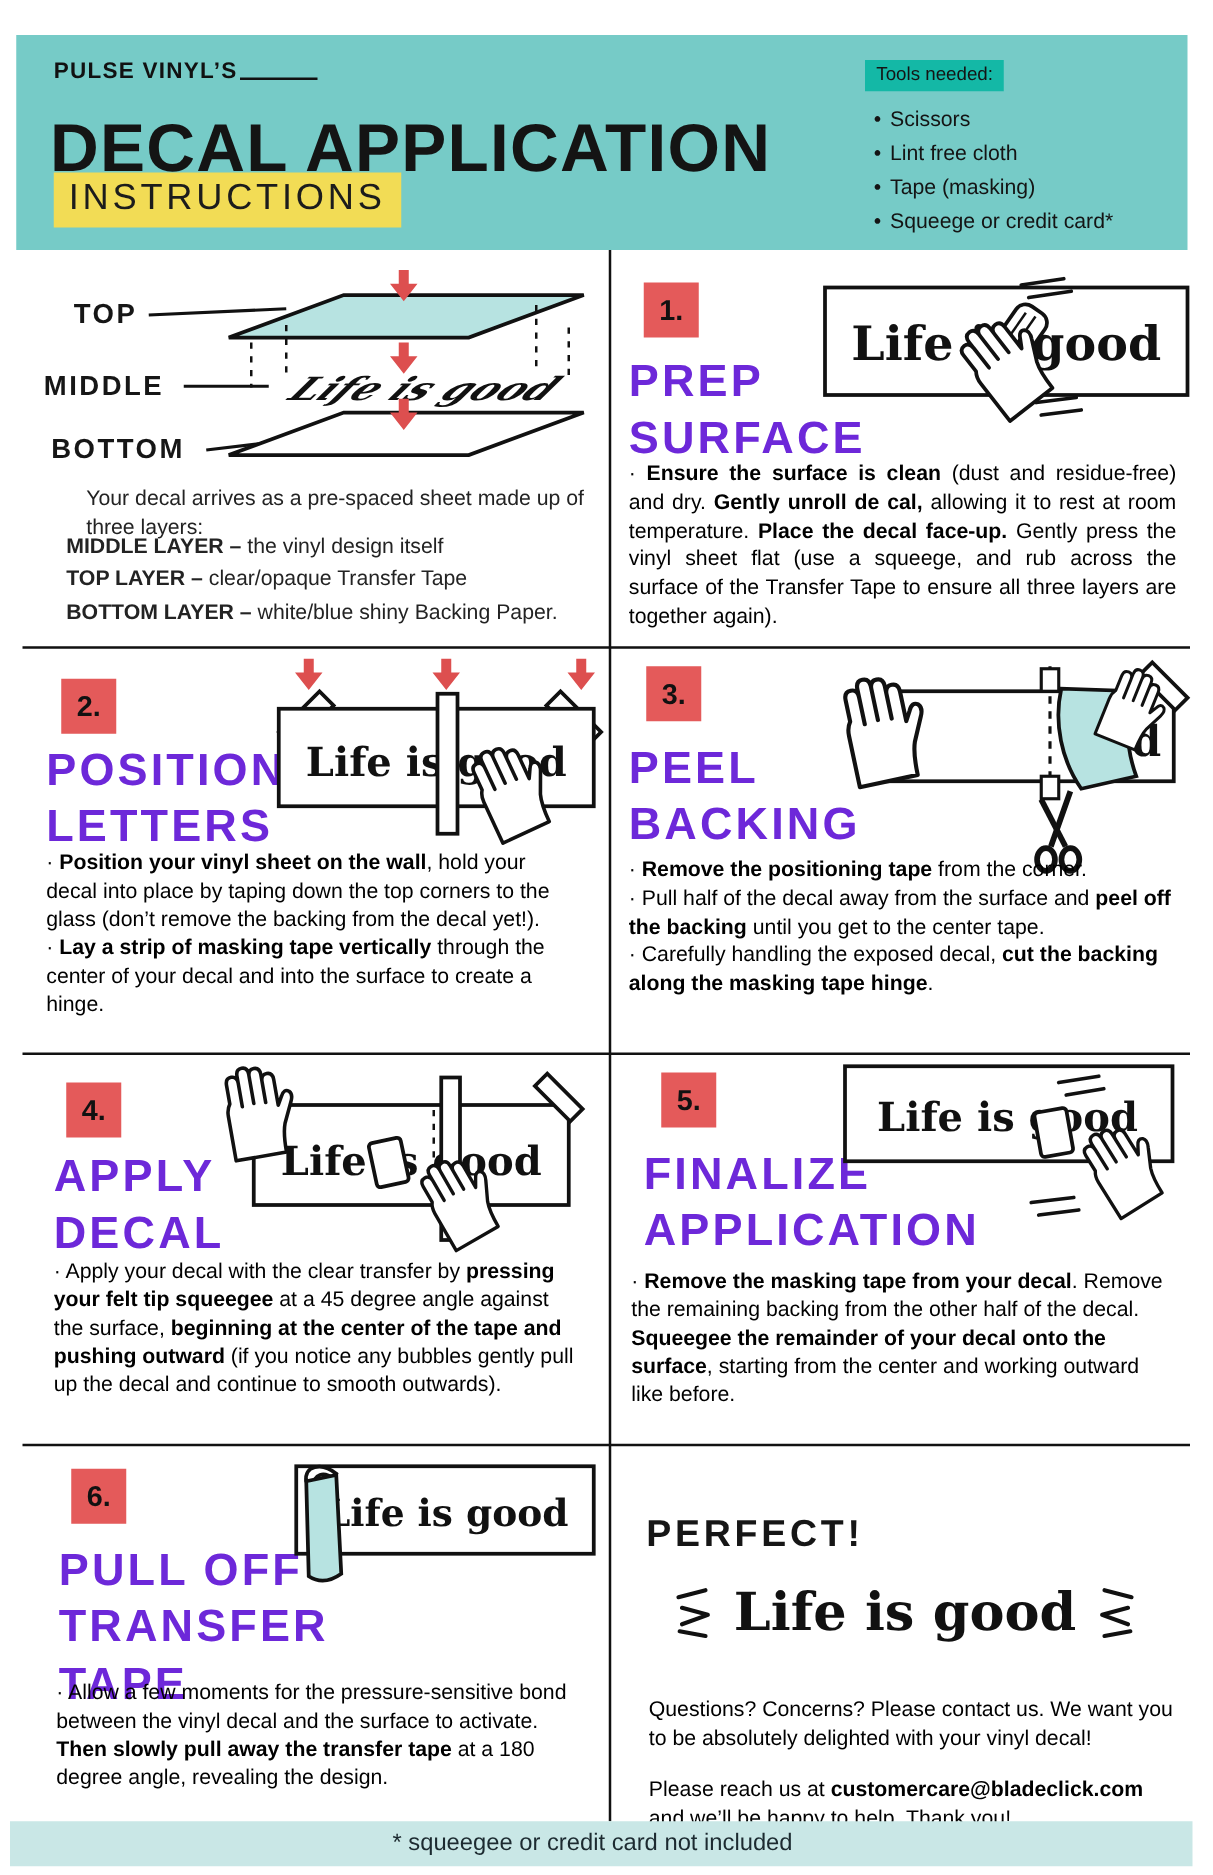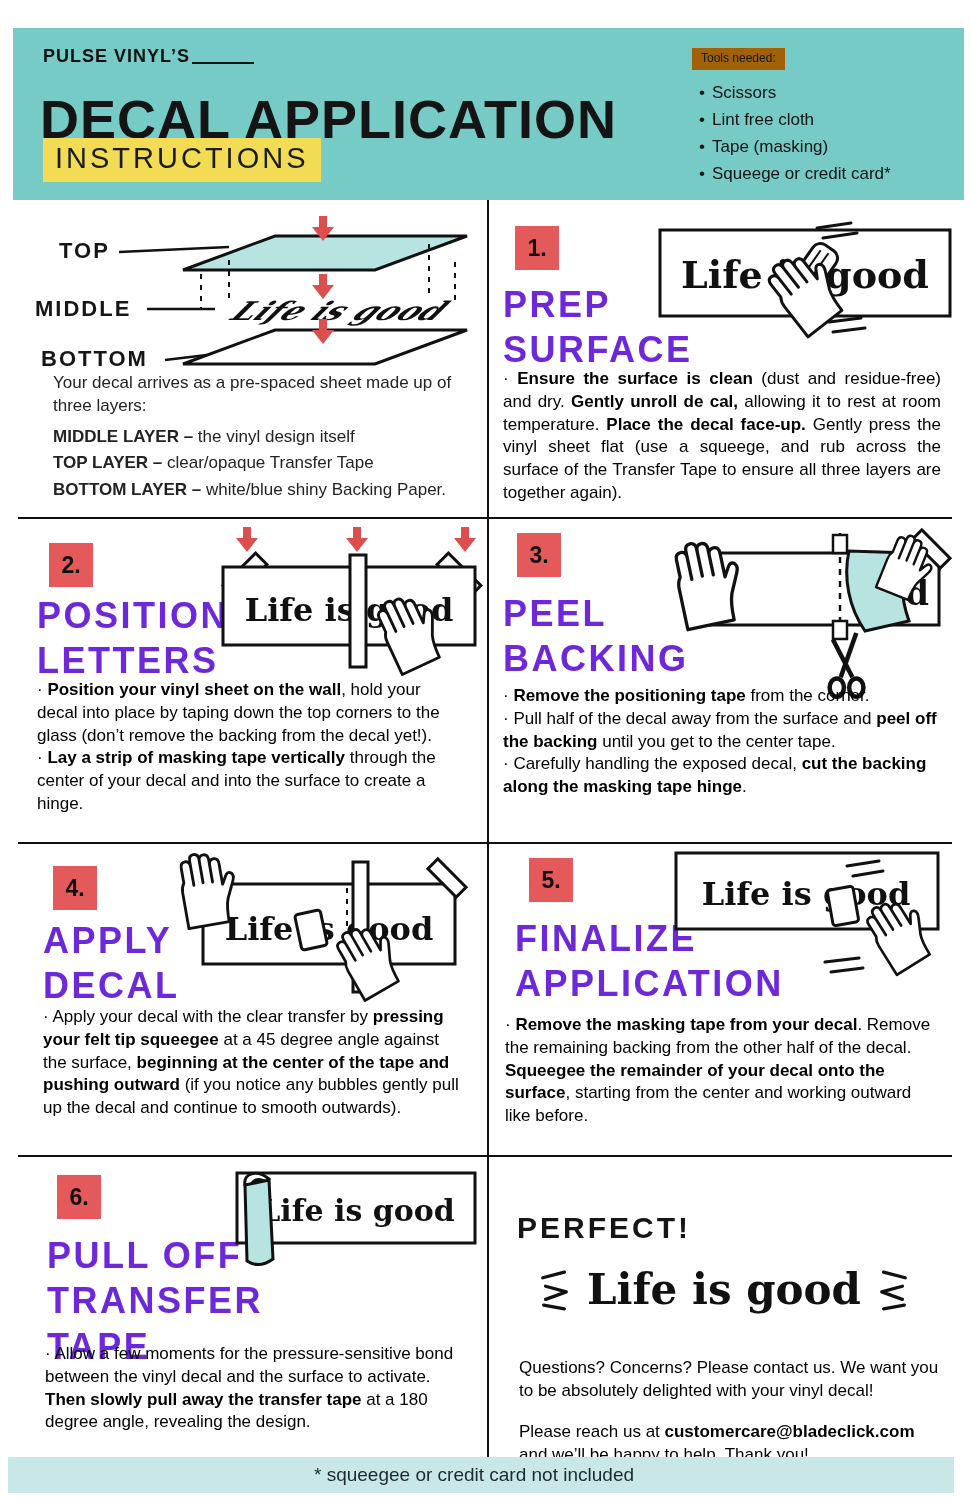--- a/index.html
+++ b/index.html
@@ -2,27 +2,27 @@
 <html><head>
 <meta charset="utf-8">
 <style>
   html,body{margin:0;padding:0;}
   body{
     width:970px;height:1500px;position:relative;background:#ffffff;
     font-family:"Liberation Sans",sans-serif;color:#222;overflow:hidden;
   }
   .abs{position:absolute;}
   
-  #header{left:13px;top:28px;width:937px;height:172px;background:#76cbc7;padding-left:14px;}
+  #header{left:13px;top:28px;width:937px;height:172px;background:#76cbc7;}
   #brand{left:30px;top:18px;font-size:18px;font-weight:bold;letter-spacing:1px;color:#111;display:flex;align-items:flex-end;}
   #brand .uline{display:inline-block;width:62px;border-bottom:2px solid #111;margin-left:2px;margin-bottom:3px;}
   #title{left:27px;top:60px;font-size:54px;font-weight:bold;letter-spacing:1px;color:#141414;white-space:nowrap;}
   #subtitle{left:30px;top:110px;background:#f2dc55;color:#1c1c1c;font-size:29px;letter-spacing:3px;padding:4px 12px 7px 12px;font-weight:normal;}
   #tools{left:679px;top:20px;width:250px;}
-  #tools .tools-label{display:inline-block;background:#a16207;font-size:12px;color:#141414;padding:3px 9px 5px 9px;}
+  #tools .tools-label{display:inline-block;background:#14b8a6;font-size:15px;color:#141414;padding:3px 9px 5px 9px;}
   #tools .tool-list{margin-top:10px;font-size:17px;color:#141414;line-height:1.58;}
   #tools .tool-item{display:flex;}
   #tools .bullet{width:20px;text-align:center;}
   
   .vline{left:487px;top:200px;width:2px;height:1257px;background:#111;}
   .hline{left:18px;width:934px;height:2px;background:#111;}
   
   .cell{position:absolute;}
   #cellA{left:15px;top:200px;width:472px;height:317px;}
   #cellB{left:489px;top:200px;width:464px;height:317px;}
@@ -32,21 +32,21 @@
   #cellF{left:489px;top:844px;width:464px;height:311px;}
   #cellG{left:15px;top:1157px;width:472px;height:300px;}
   #cellH{left:489px;top:1157px;width:464px;height:232px;margin-top:36px;}
   .numbox{position:absolute;width:44px;height:44px;background:#e45a5a;color:#111;
     font-size:23px;font-weight:bold;text-align:center;line-height:44px;}
   .step-h{position:absolute;font-size:36px;font-weight:bold;letter-spacing:2.5px;line-height:1.26;color:#6d28d9;}
   .para{position:absolute;font-size:17px;line-height:1.34;color:#000000;white-space:pre-line;margin:0;}
   .para .b{font-weight:bold;}
   .justify{text-align:justify;}
   
-  .intro-p{position:absolute;font-size:17px;line-height:1.34;color:#232323;margin:0;}
+  .intro-p{position:absolute;font-size:17px;line-height:1.34;color:#232323;margin:16px;}
   #layers-list{position:absolute;font-size:17px;line-height:1.55;color:#232323;}
   #layers-list .lab{font-weight:bold;}
   
   #perfect-title{position:absolute;font-size:30px;font-weight:bold;letter-spacing:3px;color:#161616;}
   #perfect-decal{position:absolute;display:flex;align-items:center;justify-content:center;gap:16px;}
   #perfect-decal .decal-big{font-family:"DejaVu Serif",serif;font-weight:bold;font-size:42px;color:#111;white-space:nowrap;}
   
   #footer{left:8px;top:1457px;width:946px;height:36px;background:#c9e7e6;
     font-size:19px;color:#1c2a30;text-align:center;line-height:35px;padding-right:14px;box-sizing:border-box;}
   svg{position:absolute;overflow:visible;}

